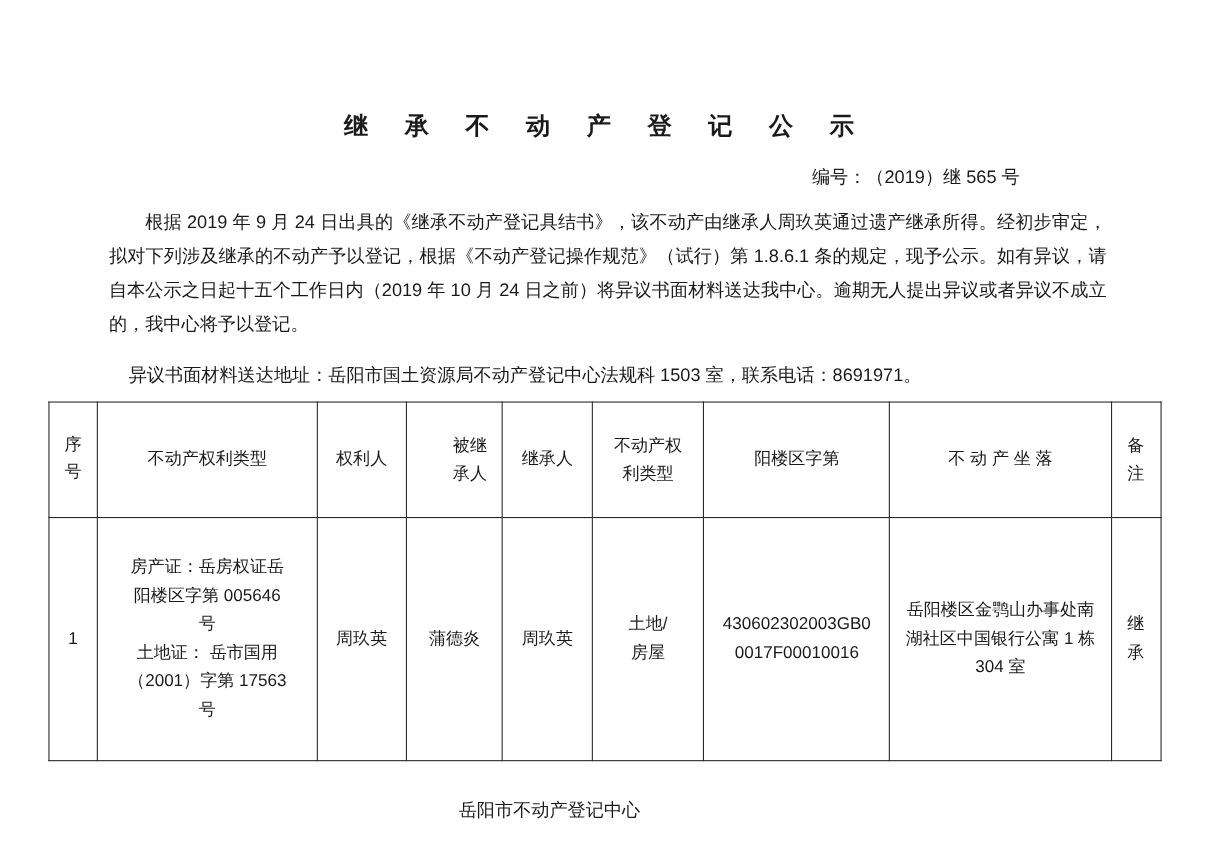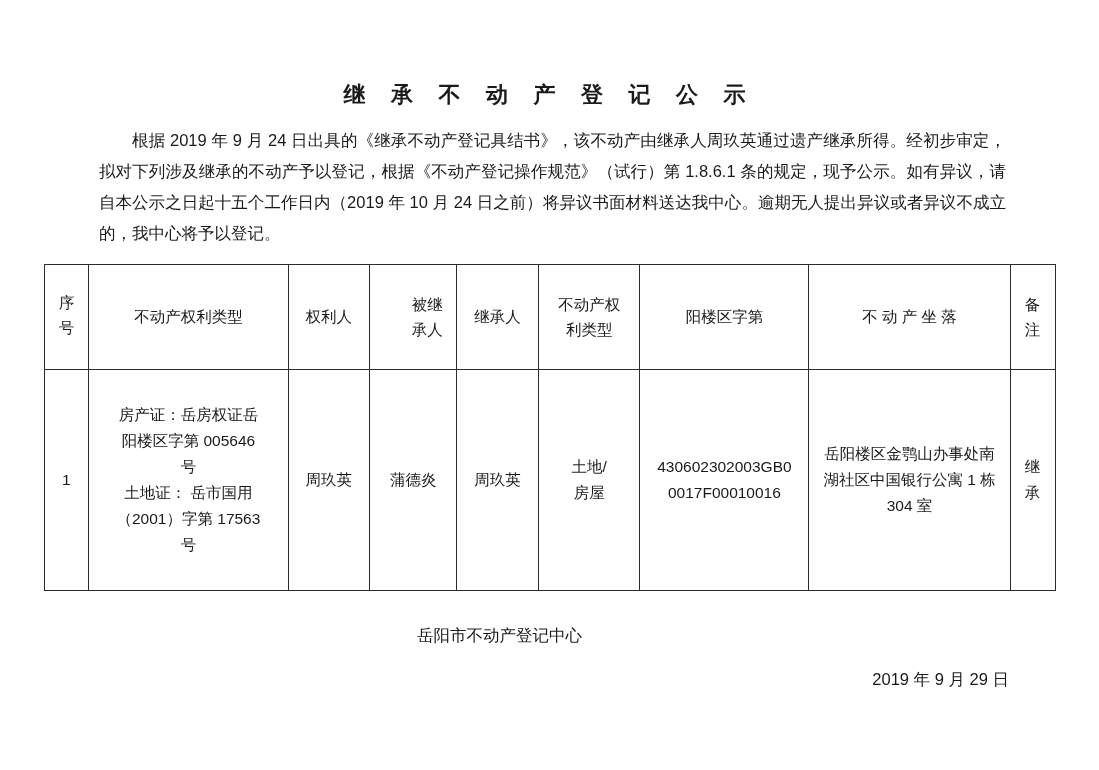--- a/index.html
+++ b/index.html
@@ -20,22 +20,22 @@
     width: 1099px;
     height: 770px;
     box-sizing: border-box;
     padding: 0;
   }
   .doc-title {
     text-align: center;
     font-size: 22px;
     font-weight: bold;
     letter-spacing: 10px;
-    margin-top: 80px;
-    font-family: Liberation Serif, serif;
+    margin-top: 100px;
+    font-family: Liberation Mono, monospace;
   }
   .doc-number {
     text-align: right;
     font-size: 16.5px;
     margin-top: 20px;
     padding-right: 172px;
     font-family: "Liberation Sans", sans-serif;
   }
   .body-text {
     font-size: 16.5px;
@@ -124,25 +124,27 @@
     font-family: "Liberation Sans", sans-serif;
   }
 </style>
 </head>
 <body>
 
 <div class="page">
 
   <div class="doc-title">继 承 不 动 产 登 记 公 示</div>
 
+  <div class="doc-number">编号：（2019）继 565 号</div>
 
   <div class="body-text">
     <p class="indent">根据 2019 年 9 月 24 日出具的《继承不动产登记具结书》，该不动产由继承人周玖英通过遗产继承所得。经初步审定， 拟对下列涉及继承的不动产予以登记，根据《不动产登记操作规范》（试行）第 1.8.6.1 条的规定，现予公示。如有异议，请自本公示之日起十五个工作日内（2019 年 10 月 24 日之前）将异议书面材料送达我中心。逾期无人提出异议或者异议不成立的，我中心将予以登记。</p>
   </div>
 
+  <div class="addr-line">异议书面材料送达地址：岳阳市国土资源局不动产登记中心法规科 1503 室，联系电话：8691971。</div>
 
   <table class="main">
     <colgroup>
       <col class="c-seq">
         <col class="c-cert">
         <col class="c-owner">
         <col class="c-decedent">
       <col class="c-heir">
         <col class="c-rtype">
         <col class="c-unit">

